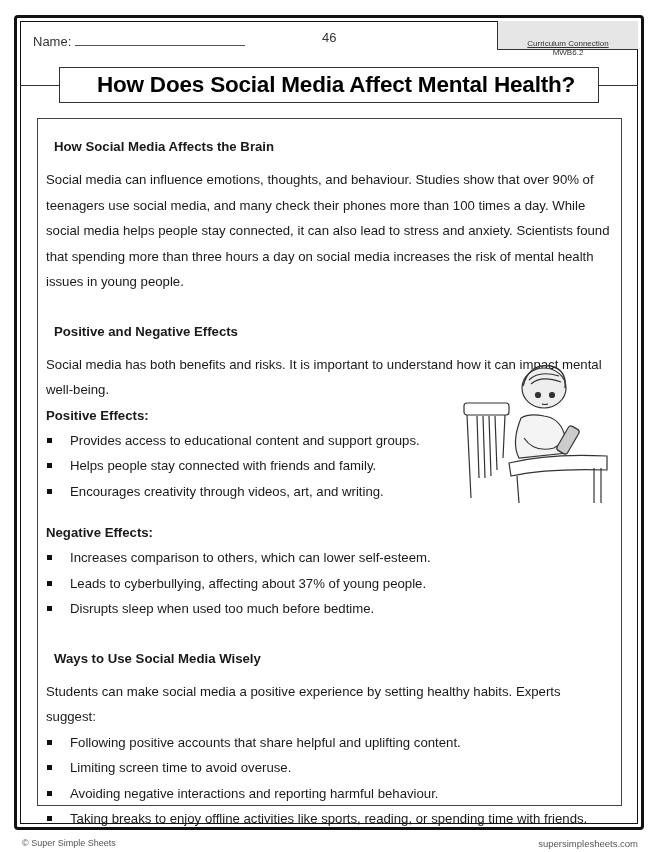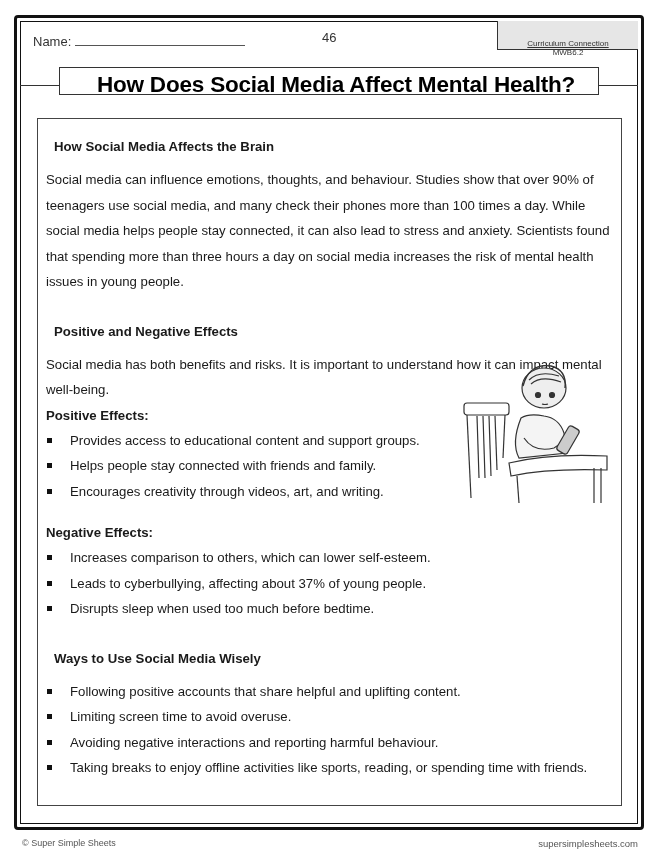--- a/index.html
+++ b/index.html
@@ -6,21 +6,21 @@
   body { width:660px; height:852px; position:relative; overflow:hidden; font-family:"DejaVu Sans Condensed","Liberation Sans",sans-serif; color:#1a1a1a; }
   .frame-outer { position:absolute; left:14px; top:15px; width:630px; height:815px; border:3px solid #111; border-radius:4px; box-sizing:border-box; }
   .frame-inner { position:absolute; left:20px; top:21px; width:618px; height:803px; border:1.5px solid #111; box-sizing:border-box; }
   .name-line { position:absolute; left:33px; top:34px; font-size:13px; color:#333; font-family:"Liberation Sans",sans-serif; }
   .name-line .blank { display:inline-block; width:170px; border-bottom:1px solid #555; margin-left:4px; height:11px; }
   .page-num { position:absolute; left:322px; top:30px; font-size:13px; color:#333; font-family:"Liberation Sans",sans-serif; }
   .curric { position:absolute; left:497px; top:21px; width:141px; height:29px; background:#e6e6e6; border-left:1px solid #333; border-bottom:1px solid #333; box-sizing:border-box; text-align:center; font-family:"Liberation Sans",sans-serif; color:#333; }
   .curric .c1 { font-size:8px; text-decoration:underline; margin-top:18px; line-height:9px; }
   .curric .c2 { font-size:8px; line-height:9px; }
   .title-rule { position:absolute; left:20px; width:618px; top:85px; height:1px; background:#333; }
-  .title-box { position:absolute; left:59px; top:67px; width:540px; height:28px; background:#fff; border:1px solid #333; box-sizing:border-box; text-align:center;padding-left:14px; }
+  .title-box { position:absolute; left:59px; top:67px; width:540px; height:36px; background:#fff; border:1px solid #333; box-sizing:border-box; text-align:center;padding-left:14px; }
   .title-box h1 { margin:0; font-family:"Liberation Sans",sans-serif; font-size:22.5px; font-weight:bold; color:#000; line-height:34px; letter-spacing:-0.2px; }
   .content { position:absolute; left:37px; top:118px; width:585px; height:688px; border:1px solid #444; box-sizing:border-box; padding:7px 8px 0 8px; font-size:13.2px; line-height:25.5px; font-family:"Liberation Sans",sans-serif; }
   .content h2 { font-size:13.2px; font-weight:bold; margin:8px; line-height:25px; }
   .content p { margin:0; }
   .content .gap { height:16px; }
   .content h3 { font-size:13.2px; font-weight:bold; margin:0; line-height:25px; }
   .content ul { list-style:none; margin:0; padding:0; }
   .content li { position:relative; padding-left:24px; }
   .content li::before { content:""; position:absolute; left:1px; top:10px; width:5px; height:5px; background:#111; }
   .illus { position:absolute; left:459px; top:358px; width:150px; height:145px; }
@@ -64,20 +64,21 @@
   <div class="gap"></div>
   <h3>Negative Effects:</h3>
   <ul>
     <li>Increases comparison to others, which can lower self-esteem.</li>
     <li>Leads to cyberbullying, affecting about 37% of young people.</li>
     <li>Disrupts sleep when used too much before bedtime.</li>
   </ul>
   <div class="gap"></div>
 
   <h2>Ways to Use Social Media Wisely</h2>
+  <p>Students can make social media a positive experience by setting healthy habits. Experts suggest:</p>
   <ul>
     <li>Following positive accounts that share helpful and uplifting content.</li>
     <li>Limiting screen time to avoid overuse.</li>
     <li>Avoiding negative interactions and reporting harmful behaviour.</li>
     <li>Taking breaks to enjoy offline activities like sports, reading, or spending time with friends.</li>
   </ul>
 </div>
 
 <svg class="illus" viewBox="0 0 150 145" fill="none" stroke="#333" stroke-width="1.2">
 

